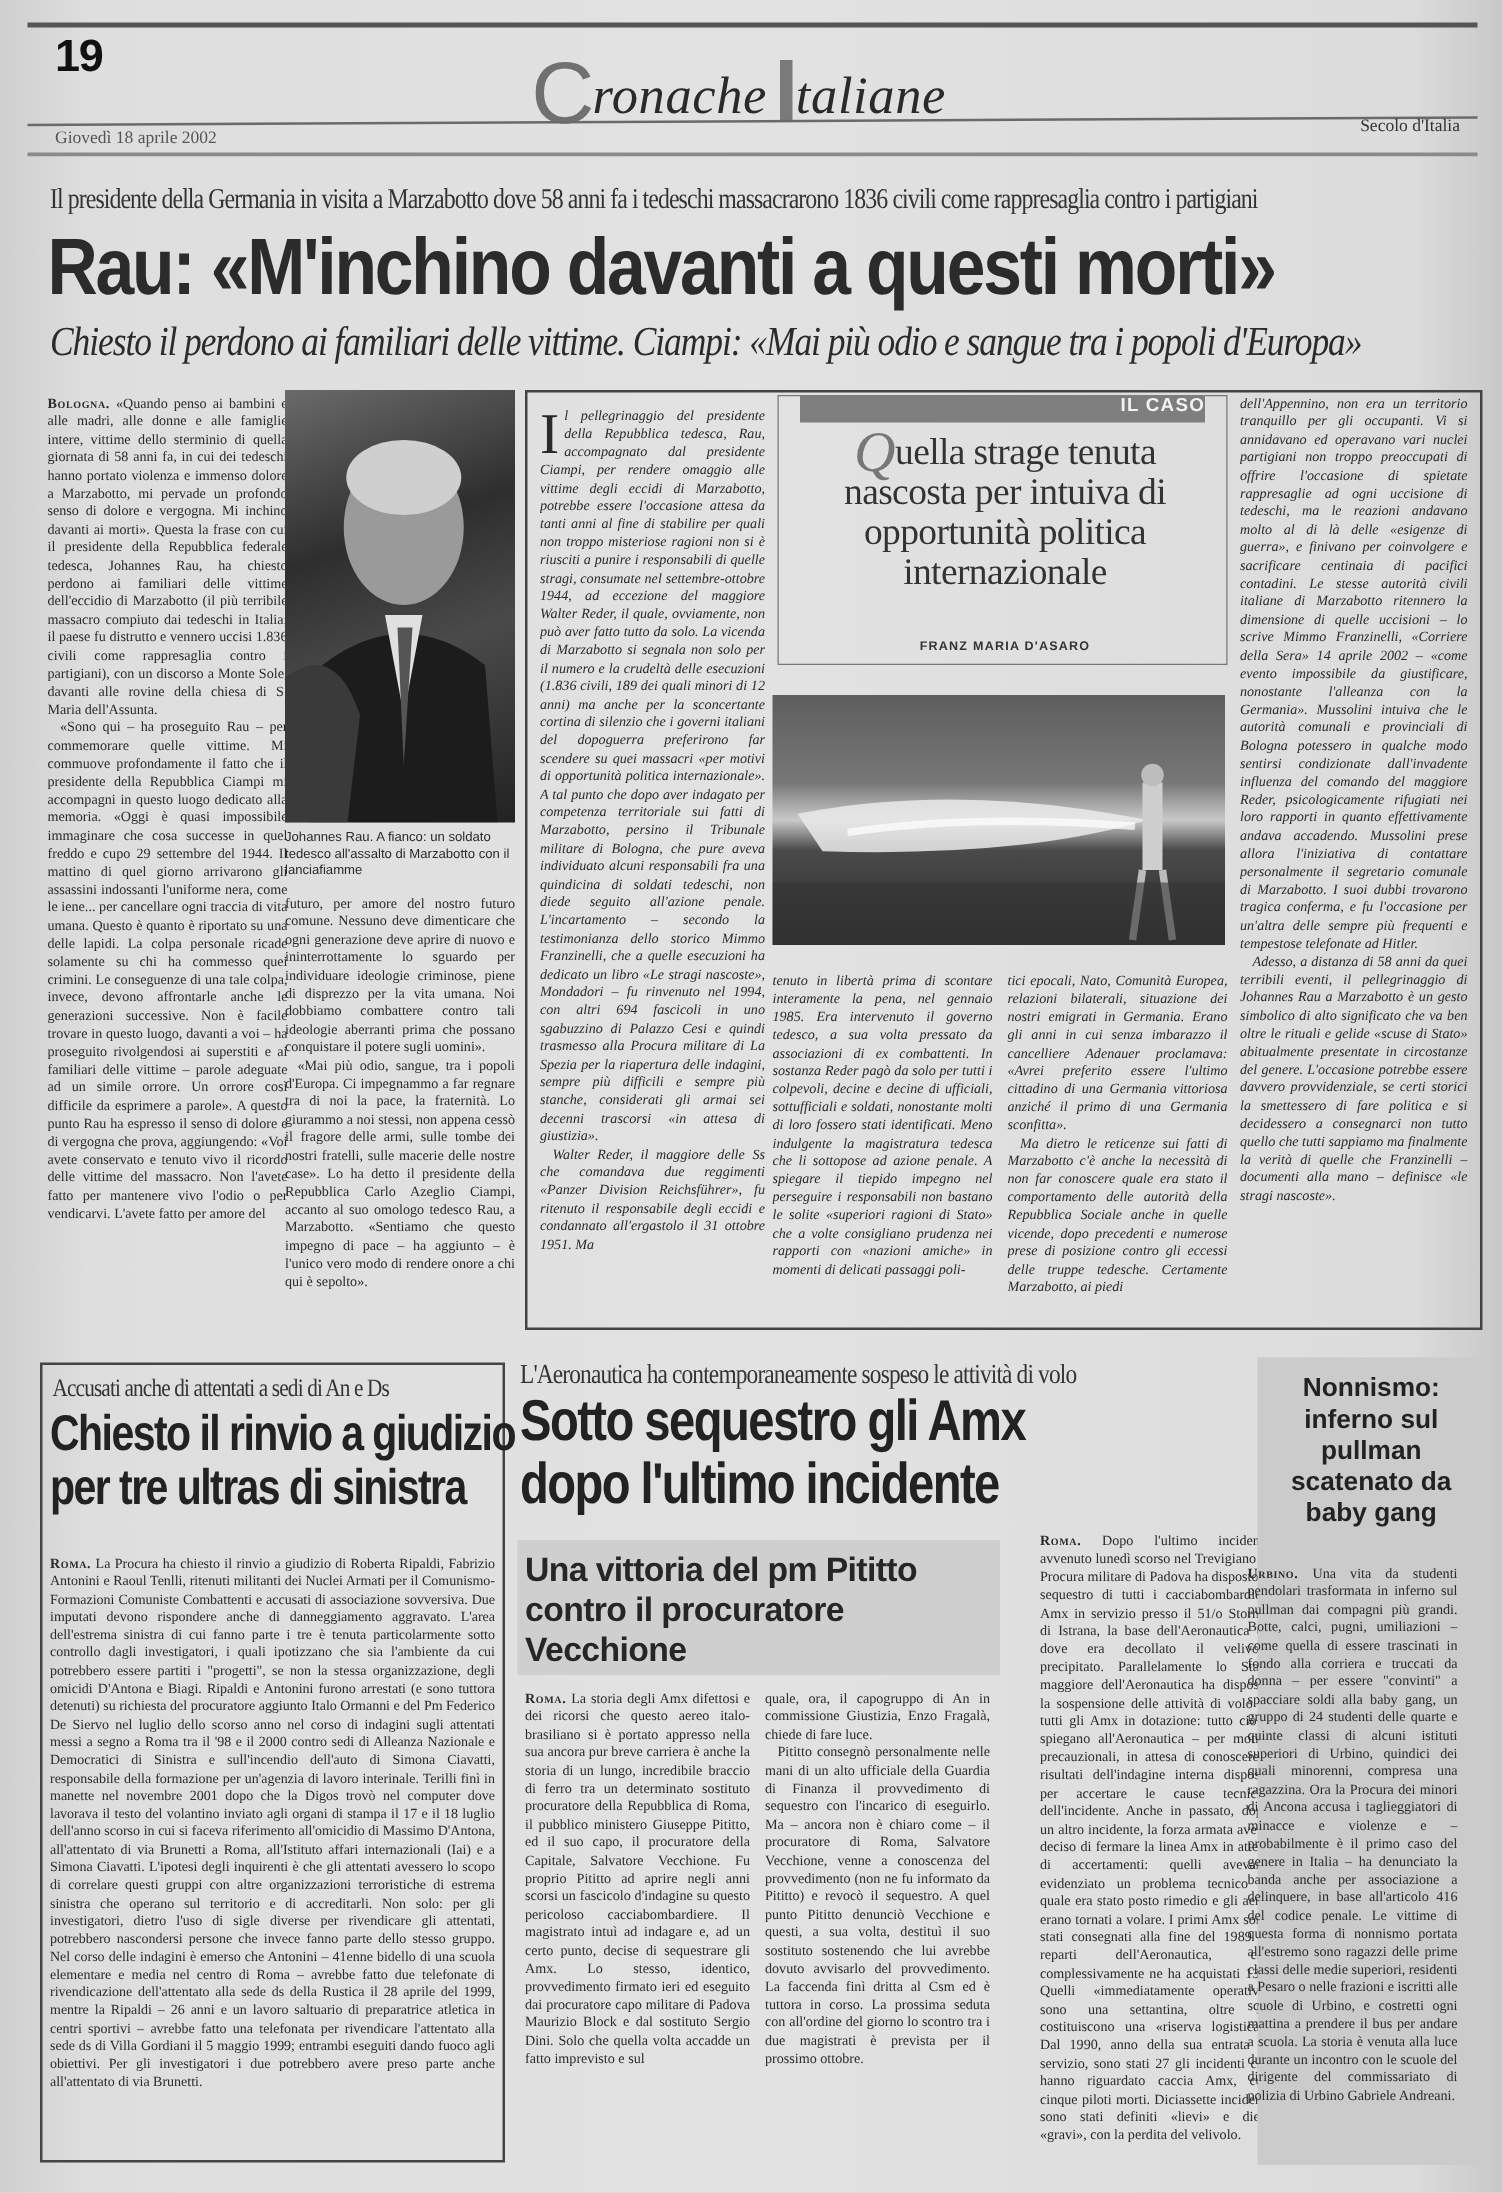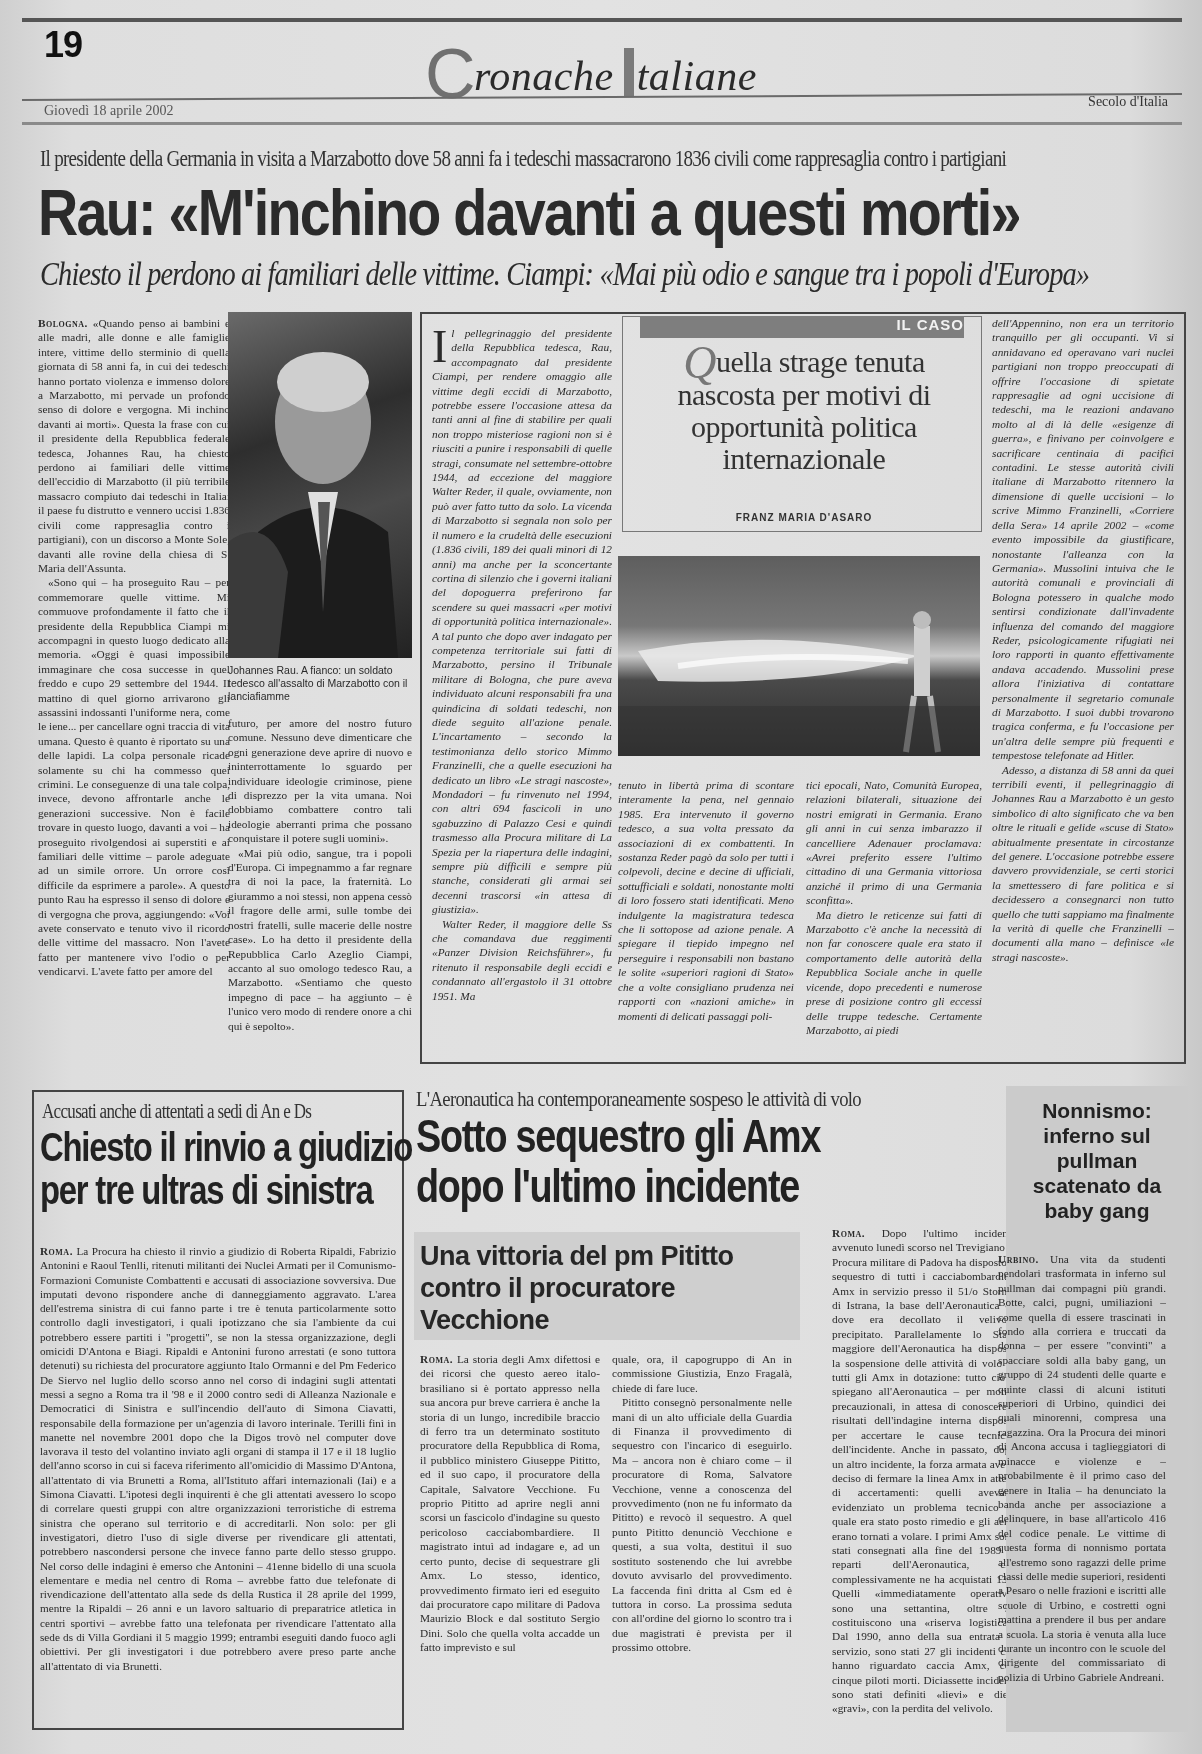--- a/index.html
+++ b/index.html
@@ -92,21 +92,21 @@
   <div class="box" style="left:420px;top:312px;width:766px;height:752px;"></div>
 
   <div class="col ital" style="left:432px;top:326px;width:180px;height:735px;overflow:hidden;">
     <p><span class="dropcap">I</span><span>l pellegrinaggio del presidente della Repubblica tedesca, Rau, accompagnato dal presidente Ciampi, per rendere omaggio alle vittime degli eccidi di Marzabotto, potrebbe essere l'occasione attesa da tanti anni al fine di stabilire per quali non troppo misteriose ragioni non si è riusciti a punire i responsabili di quelle stragi, consumate nel settembre-ottobre 1944, ad eccezione del maggiore Walter Reder, il quale, ovviamente, non può aver fatto tutto da solo. La vicenda di Marzabotto si segnala non solo per il numero e la crudeltà delle esecuzioni (1.836 civili, 189 dei quali minori di 12 anni) ma anche per la sconcertante cortina di silenzio che i governi italiani del dopoguerra preferirono far scendere su quei massacri «per motivi di opportunità politica internazionale». A tal punto che dopo aver indagato per competenza territoriale sui fatti di Marzabotto, persino il Tribunale militare di Bologna, che pure aveva individuato alcuni responsabili fra una quindicina di soldati tedeschi, non diede seguito all'azione penale. L'incartamento – secondo la testimonianza dello storico Mimmo Franzinelli, che a quelle esecuzioni ha dedicato un libro «Le stragi nascoste», Mondadori – fu rinvenuto nel 1994, con altri 694 fascicoli in uno sgabuzzino di Palazzo Cesi e quindi trasmesso alla Procura militare di La Spezia per la riapertura delle indagini, sempre più difficili e sempre più stanche, considerati gli armai sei decenni trascorsi «in attesa di giustizia».</span></p>
     <p>Walter Reder, il maggiore delle Ss che comandava due reggimenti «Panzer Division Reichsführer», fu ritenuto il responsabile degli eccidi e condannato all'ergastolo il 31 ottobre 1951. Ma</p>
   </div>
 
   <div class="box-inner" style="left:622px;top:316px;width:360px;height:216px;"></div>
   <div class="label-bar" style="left:640px;top:316px;width:324px;height:22px;">IL CASO</div>
   <div class="caso-title" style="left:636px;top:346px;width:336px;">
-    <span class="dropQ">Q</span><span>uella strage tenuta nascosta per motivi di opportunità politica internazionale</span>
+    <span class="dropQ">Q</span><span>uella strage tenuta nascosta per intuiva di opportunità politica internazionale</span>
   </div>
   <div class="byline" style="left:636px;top:512px;width:336px;">FRANZ MARIA D'ASARO</div>
 
   <div class="photo" style="left:618px;top:556px;width:362px;height:200px;background:linear-gradient(180deg,#5e5e5e 0%,#777 35%,#c9c9c9 50%,#4a4a4a 62%,#2c2c2c 100%);">
     <svg width="362" height="200" viewBox="0 0 362 200">
       <path d="M20 95 Q150 70 300 100 Q200 130 40 125 Z" fill="#eaeaea" opacity="0.85"></path>
       <path d="M60 110 Q160 95 290 105" stroke="#ffffff" stroke-width="6" fill="none" opacity="0.7"></path>
       <rect x="296" y="70" width="16" height="70" fill="#cfcfcf"></rect>
       <circle cx="304" cy="64" r="9" fill="#bdbdbd"></circle>
       <path d="M296 140 L288 196 M312 140 L320 196" stroke="#bcbcbc" stroke-width="6"></path>

